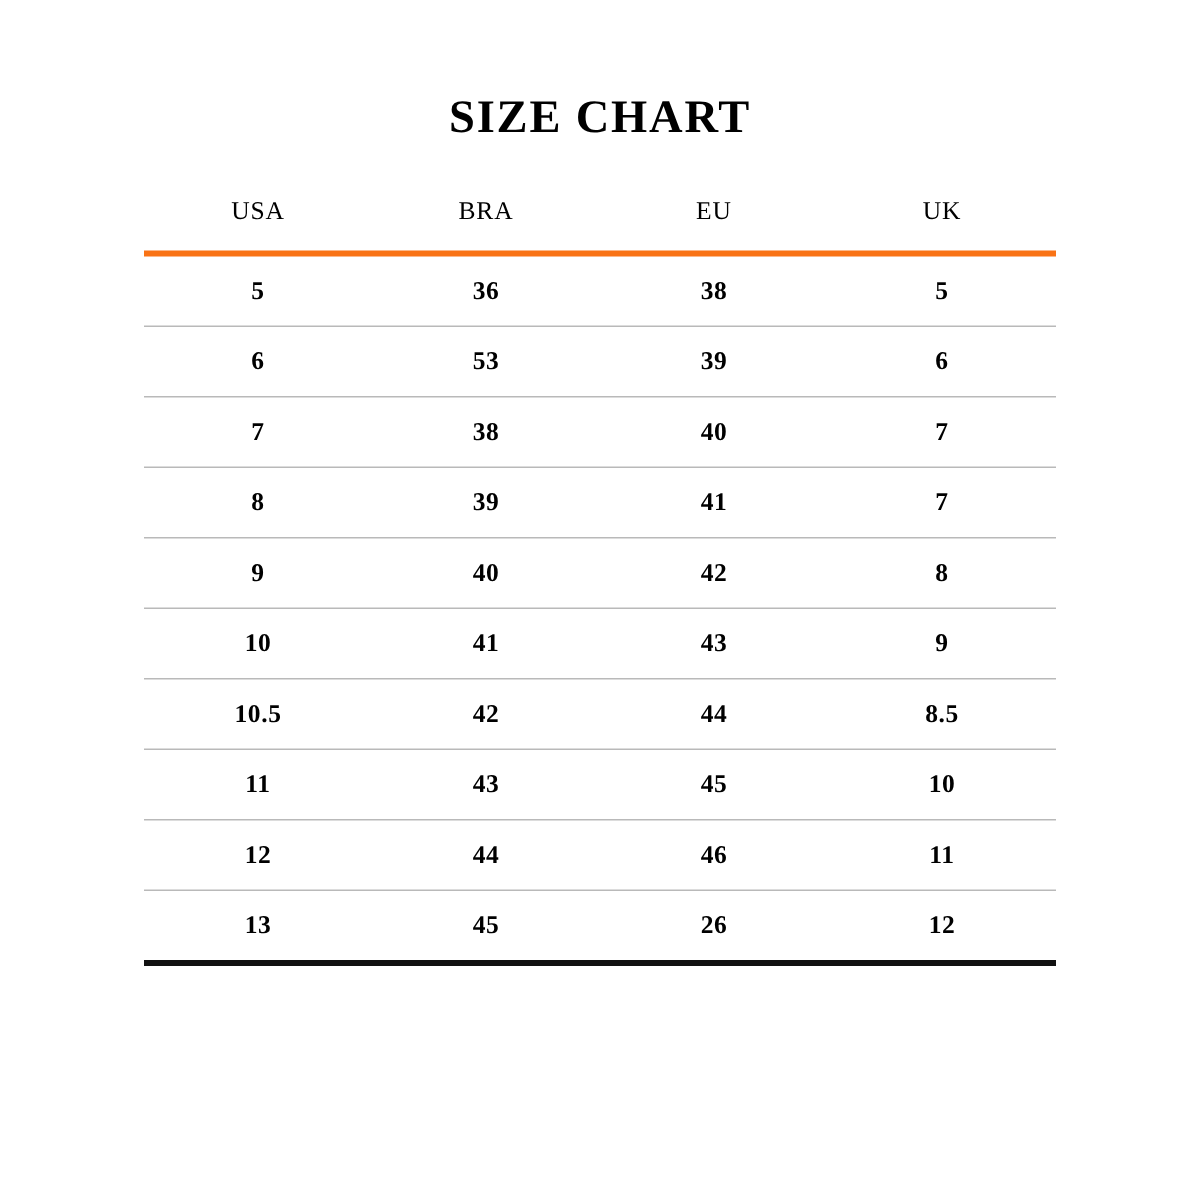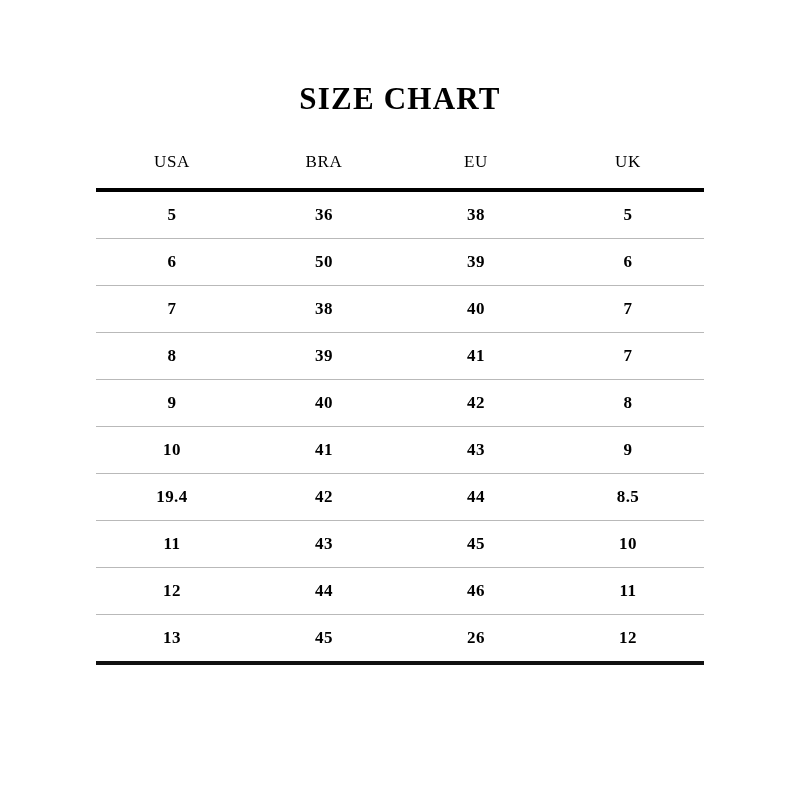--- a/index.html
+++ b/index.html
@@ -12,21 +12,20 @@
     background: #ffffff;
     font-family: "Liberation Serif", serif;
     color: #000000;
     overflow: hidden;
   }
   .page {
     width: 800px;
     height: 744px;
     position: relative;
     box-sizing: border-box;
-    margin-top: 21px;
   }
   .chart-title {
     text-align: center;
     font-family: "Liberation Serif", serif;
     font-weight: bold;
     font-size: 31px;
     letter-spacing: 1.2px;
     padding-top: 62px;
     line-height: 1;
   }
@@ -42,21 +41,21 @@
   }
   table.size-table th {
     font-weight: normal;
     font-size: 17px;
     font-family: "Liberation Serif", serif;
     padding: 0 0 16px 0;
     text-align: center;
     letter-spacing: 0.6px;
   }
   table.size-table thead tr {
-    border-bottom: 4px solid #000000;
+    border-bottom: 4px solid #f97316;
   }
   table.size-table td {
     font-weight: bold;
     font-size: 17px;
     font-family: "Liberation Serif", serif;
     text-align: center;
     padding: 13px 0 13px 0;
     border-bottom: 1px solid #b9b9b9;
     letter-spacing: 0.4px;
   }
@@ -87,21 +86,21 @@
       </thead>
       <tbody>
         <tr>
           <td class="col-usa">5</td>
           <td class="col-bra">36</td>
           <td class="col-eu">38</td>
           <td class="col-uk">5</td>
         </tr>
         <tr>
           <td class="col-usa">6</td>
-          <td class="col-bra">50</td>
+          <td class="col-bra">53</td>
           <td class="col-eu">39</td>
           <td class="col-uk">6</td>
         </tr>
         <tr>
           <td class="col-usa">7</td>
           <td class="col-bra">38</td>
           <td class="col-eu">40</td>
           <td class="col-uk">7</td>
         </tr>
         <tr>
@@ -116,21 +115,21 @@
           <td class="col-eu">42</td>
           <td class="col-uk">8</td>
         </tr>
         <tr>
           <td class="col-usa">10</td>
           <td class="col-bra">41</td>
           <td class="col-eu">43</td>
           <td class="col-uk">9</td>
         </tr>
         <tr>
-          <td class="col-usa">19.4</td>
+          <td class="col-usa">10.5</td>
           <td class="col-bra">42</td>
           <td class="col-eu">44</td>
           <td class="col-uk">8.5</td>
         </tr>
         <tr>
           <td class="col-usa">11</td>
           <td class="col-bra">43</td>
           <td class="col-eu">45</td>
           <td class="col-uk">10</td>
         </tr>

